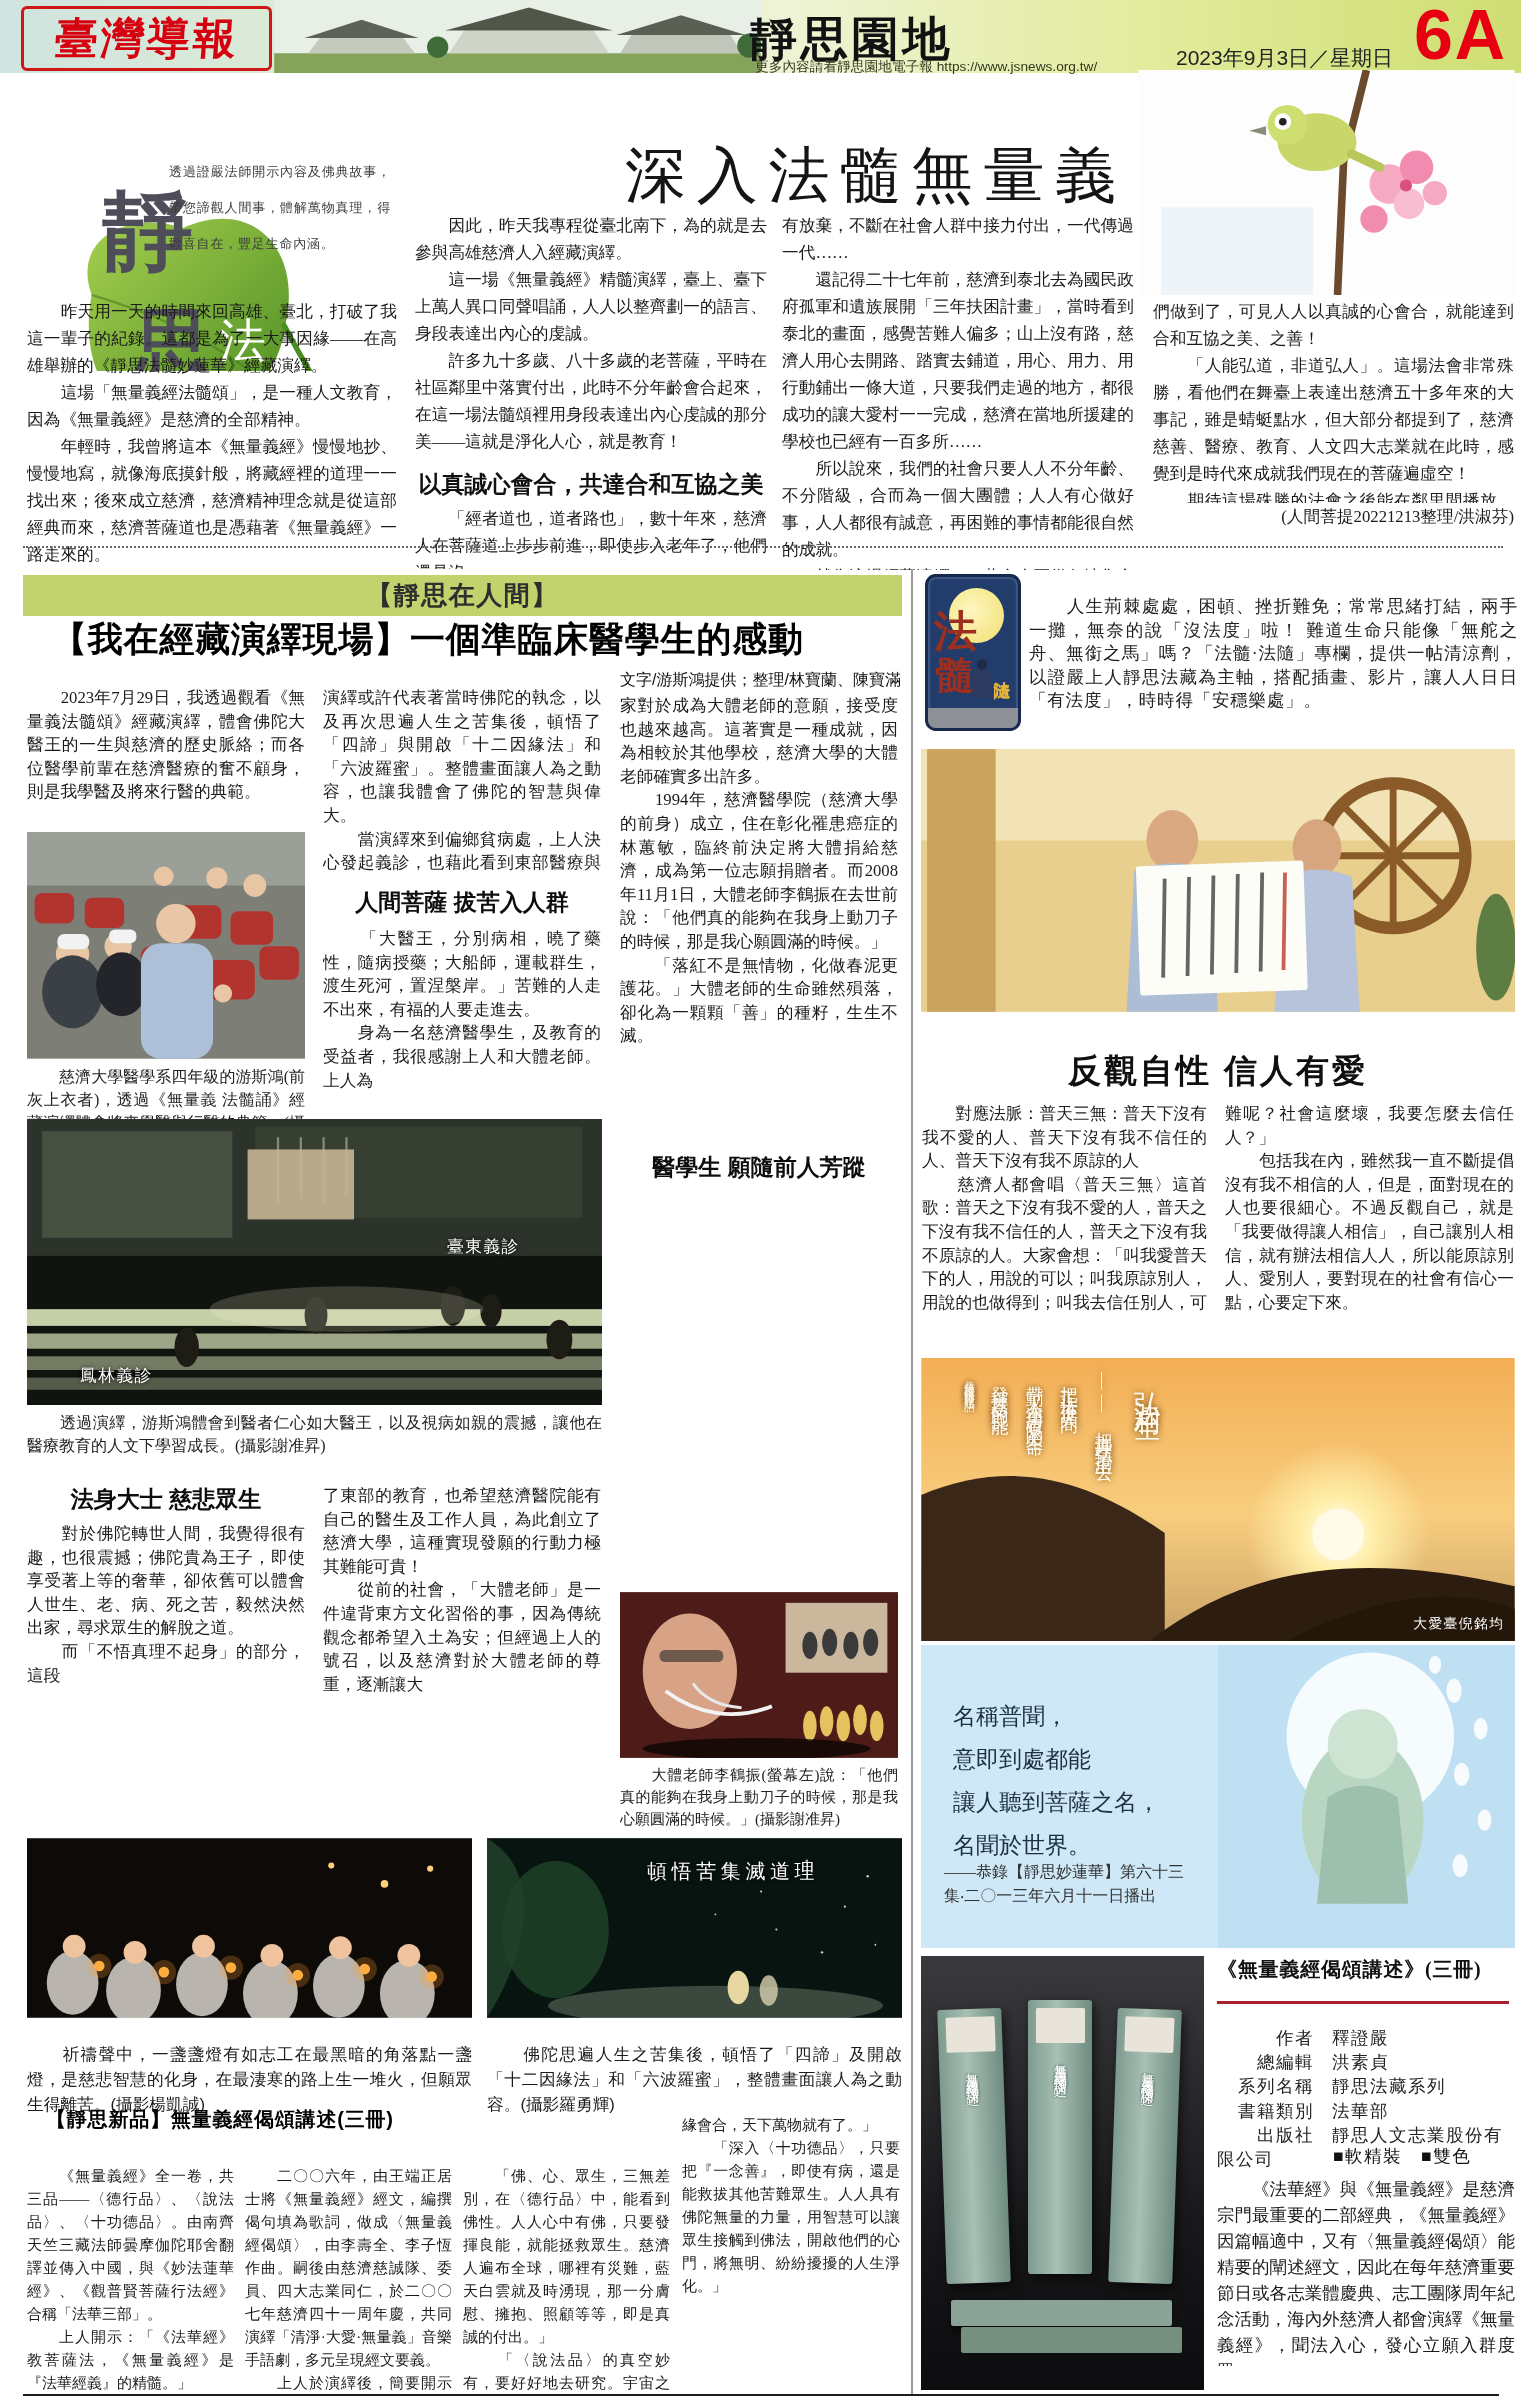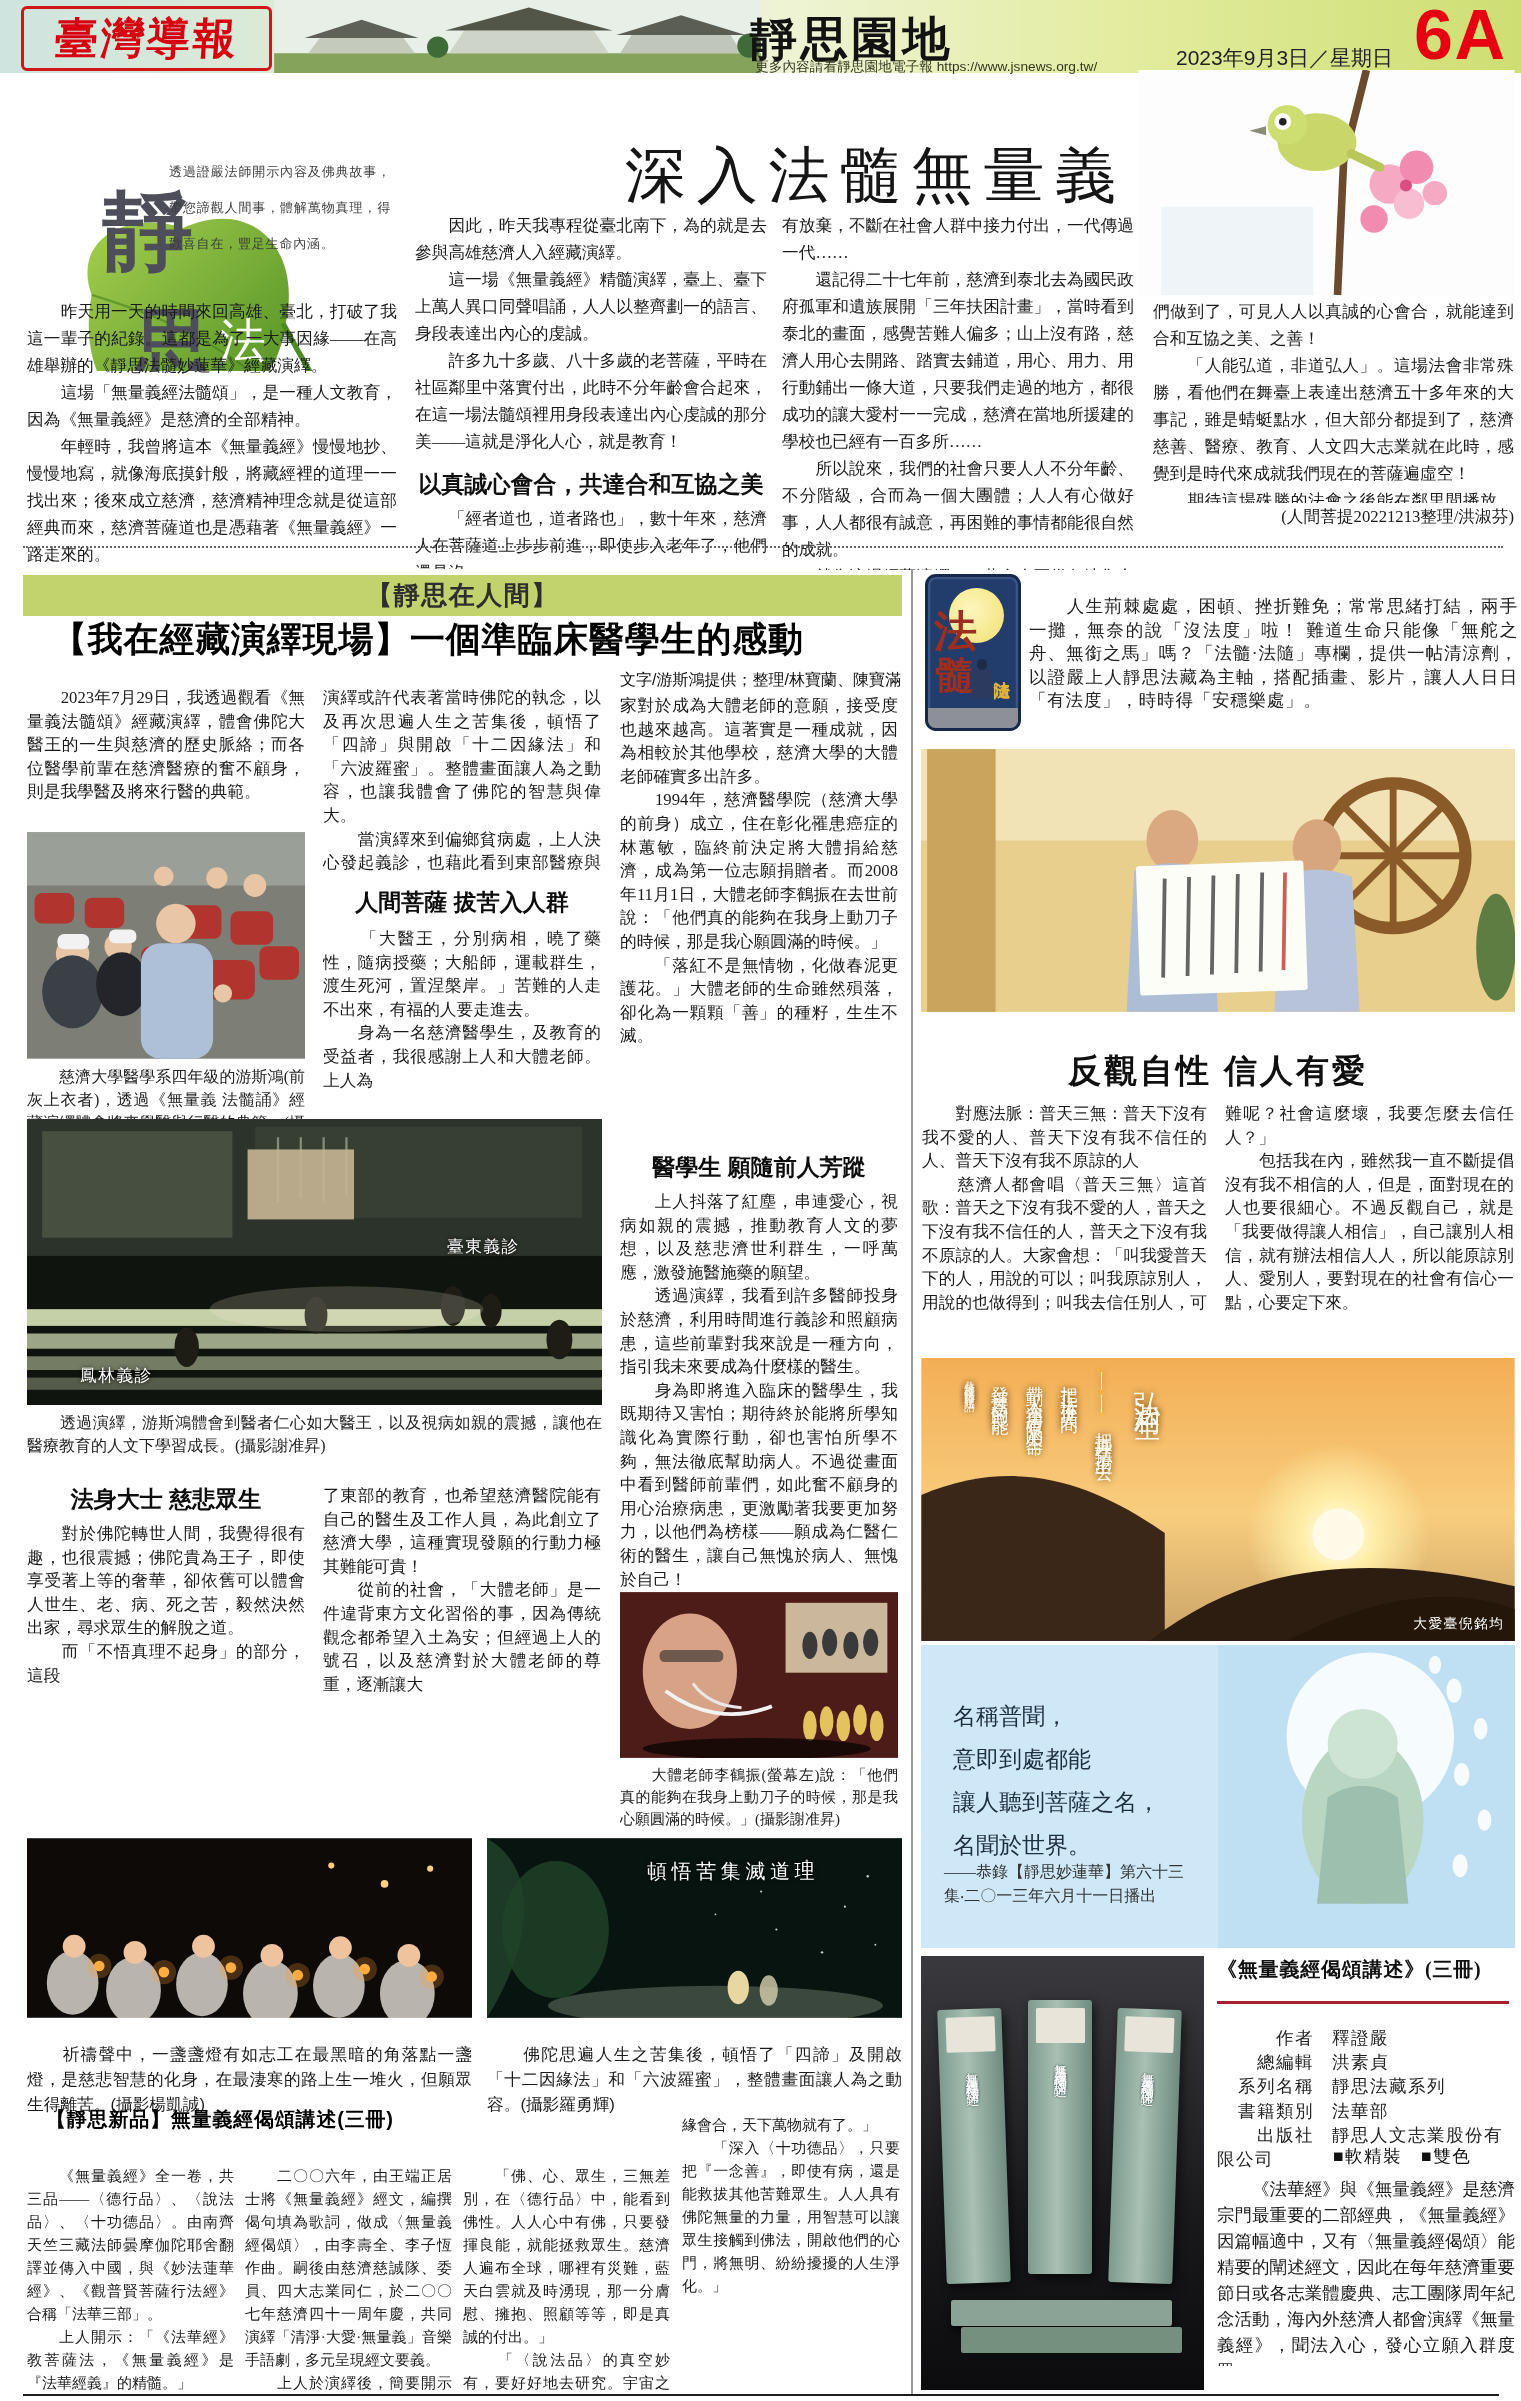--- a/index.html
+++ b/index.html
@@ -242,23 +242,20 @@
   <div id="feat-colB-1" class="abs flow feat-col">演繹或許代表著當時佛陀的執念，以及再次思遍人生之苦集後，頓悟了「四諦」與開啟「十二因緣法」和「六波羅蜜」。整體畫面讓人為之動容，也讓我體會了佛陀的智慧與偉大。
 　　當演繹來到偏鄉貧病處，上人決心發起義診，也藉此看到東部醫療與臺北相較之下，顯得極度匱乏；為此上人發願蓋醫院，即便沒有錢、沒有土地，但靠著大家的善心及心願終於完成。</div>
   <div id="feat-subB" class="abs sans">人間菩薩 拔苦入人群</div>
   <div id="feat-colB-2" class="abs flow feat-col">　　「大醫王，分別病相，曉了藥性，隨病授藥；大船師，運載群生，渡生死河，置涅槃岸。」苦難的人走不出來，有福的人要走進去。
 　　身為一名慈濟醫學生，及教育的受益者，我很感謝上人和大體老師。上人為</div>
 
   <div id="feat-colC-1" class="abs flow feat-col">家對於成為大體老師的意願，接受度也越來越高。這著實是一種成就，因為相較於其他學校，慈濟大學的大體老師確實多出許多。
 　　1994年，慈濟醫學院（慈濟大學的前身）成立，住在彰化罹患癌症的林蕙敏，臨終前決定將大體捐給慈濟，成為第一位志願捐贈者。而2008年11月1日，大體老師李鶴振在去世前說：「他們真的能夠在我身上動刀子的時候，那是我心願圓滿的時候。」
 　　「落紅不是無情物，化做春泥更護花。」大體老師的生命雖然殞落，卻化為一顆顆「善」的種籽，生生不滅。</div>
   <div id="feat-subC" class="abs sans">醫學生 願隨前人芳蹤</div>
-  <div id="feat-colC-2" class="abs flow feat-col">　　上人抖落了紅塵，串連愛心，視病如親的震撼，推動教育人文的夢想，以及慈悲濟世利群生，一呼萬應，激發施醫施藥的願望。
-　　透過演繹，我看到許多醫師投身於慈濟，利用時間進行義診和照顧病患，這些前輩對我來說是一種方向，指引我未來要成為什麼樣的醫生。
-　　身為即將進入臨床的醫學生，我既期待又害怕；期待終於能將所學知識化為實際行動，卻也害怕所學不夠，無法徹底幫助病人。不過從畫面中看到醫師前輩們，如此奮不顧身的用心治療病患，更激勵著我要更加努力，以他們為榜樣——願成為仁醫仁術的醫生，讓自己無愧於病人、無愧於自己！</div>
 
   <div id="photo-stage-wide" class="abs photo">
     <svg width="575" height="286" viewBox="0 0 756 376">
       <rect width="756" height="376" fill="#10140e"></rect>
       <rect x="0" y="0" width="756" height="180" fill="#2c332a"></rect>
       <rect x="20" y="16" width="250" height="140" fill="#56605049" stroke="#7b857300"></rect>
       <rect x="20" y="16" width="250" height="140" fill="#4a5444" opacity="0.8"></rect>
       <rect x="300" y="10" width="430" height="120" fill="#3a4235" opacity="0.85"></rect>
       <g stroke="#cfd8c2" stroke-width="3" opacity="0.5">
         <line x1="330" y1="24" x2="330" y2="110"></line>

